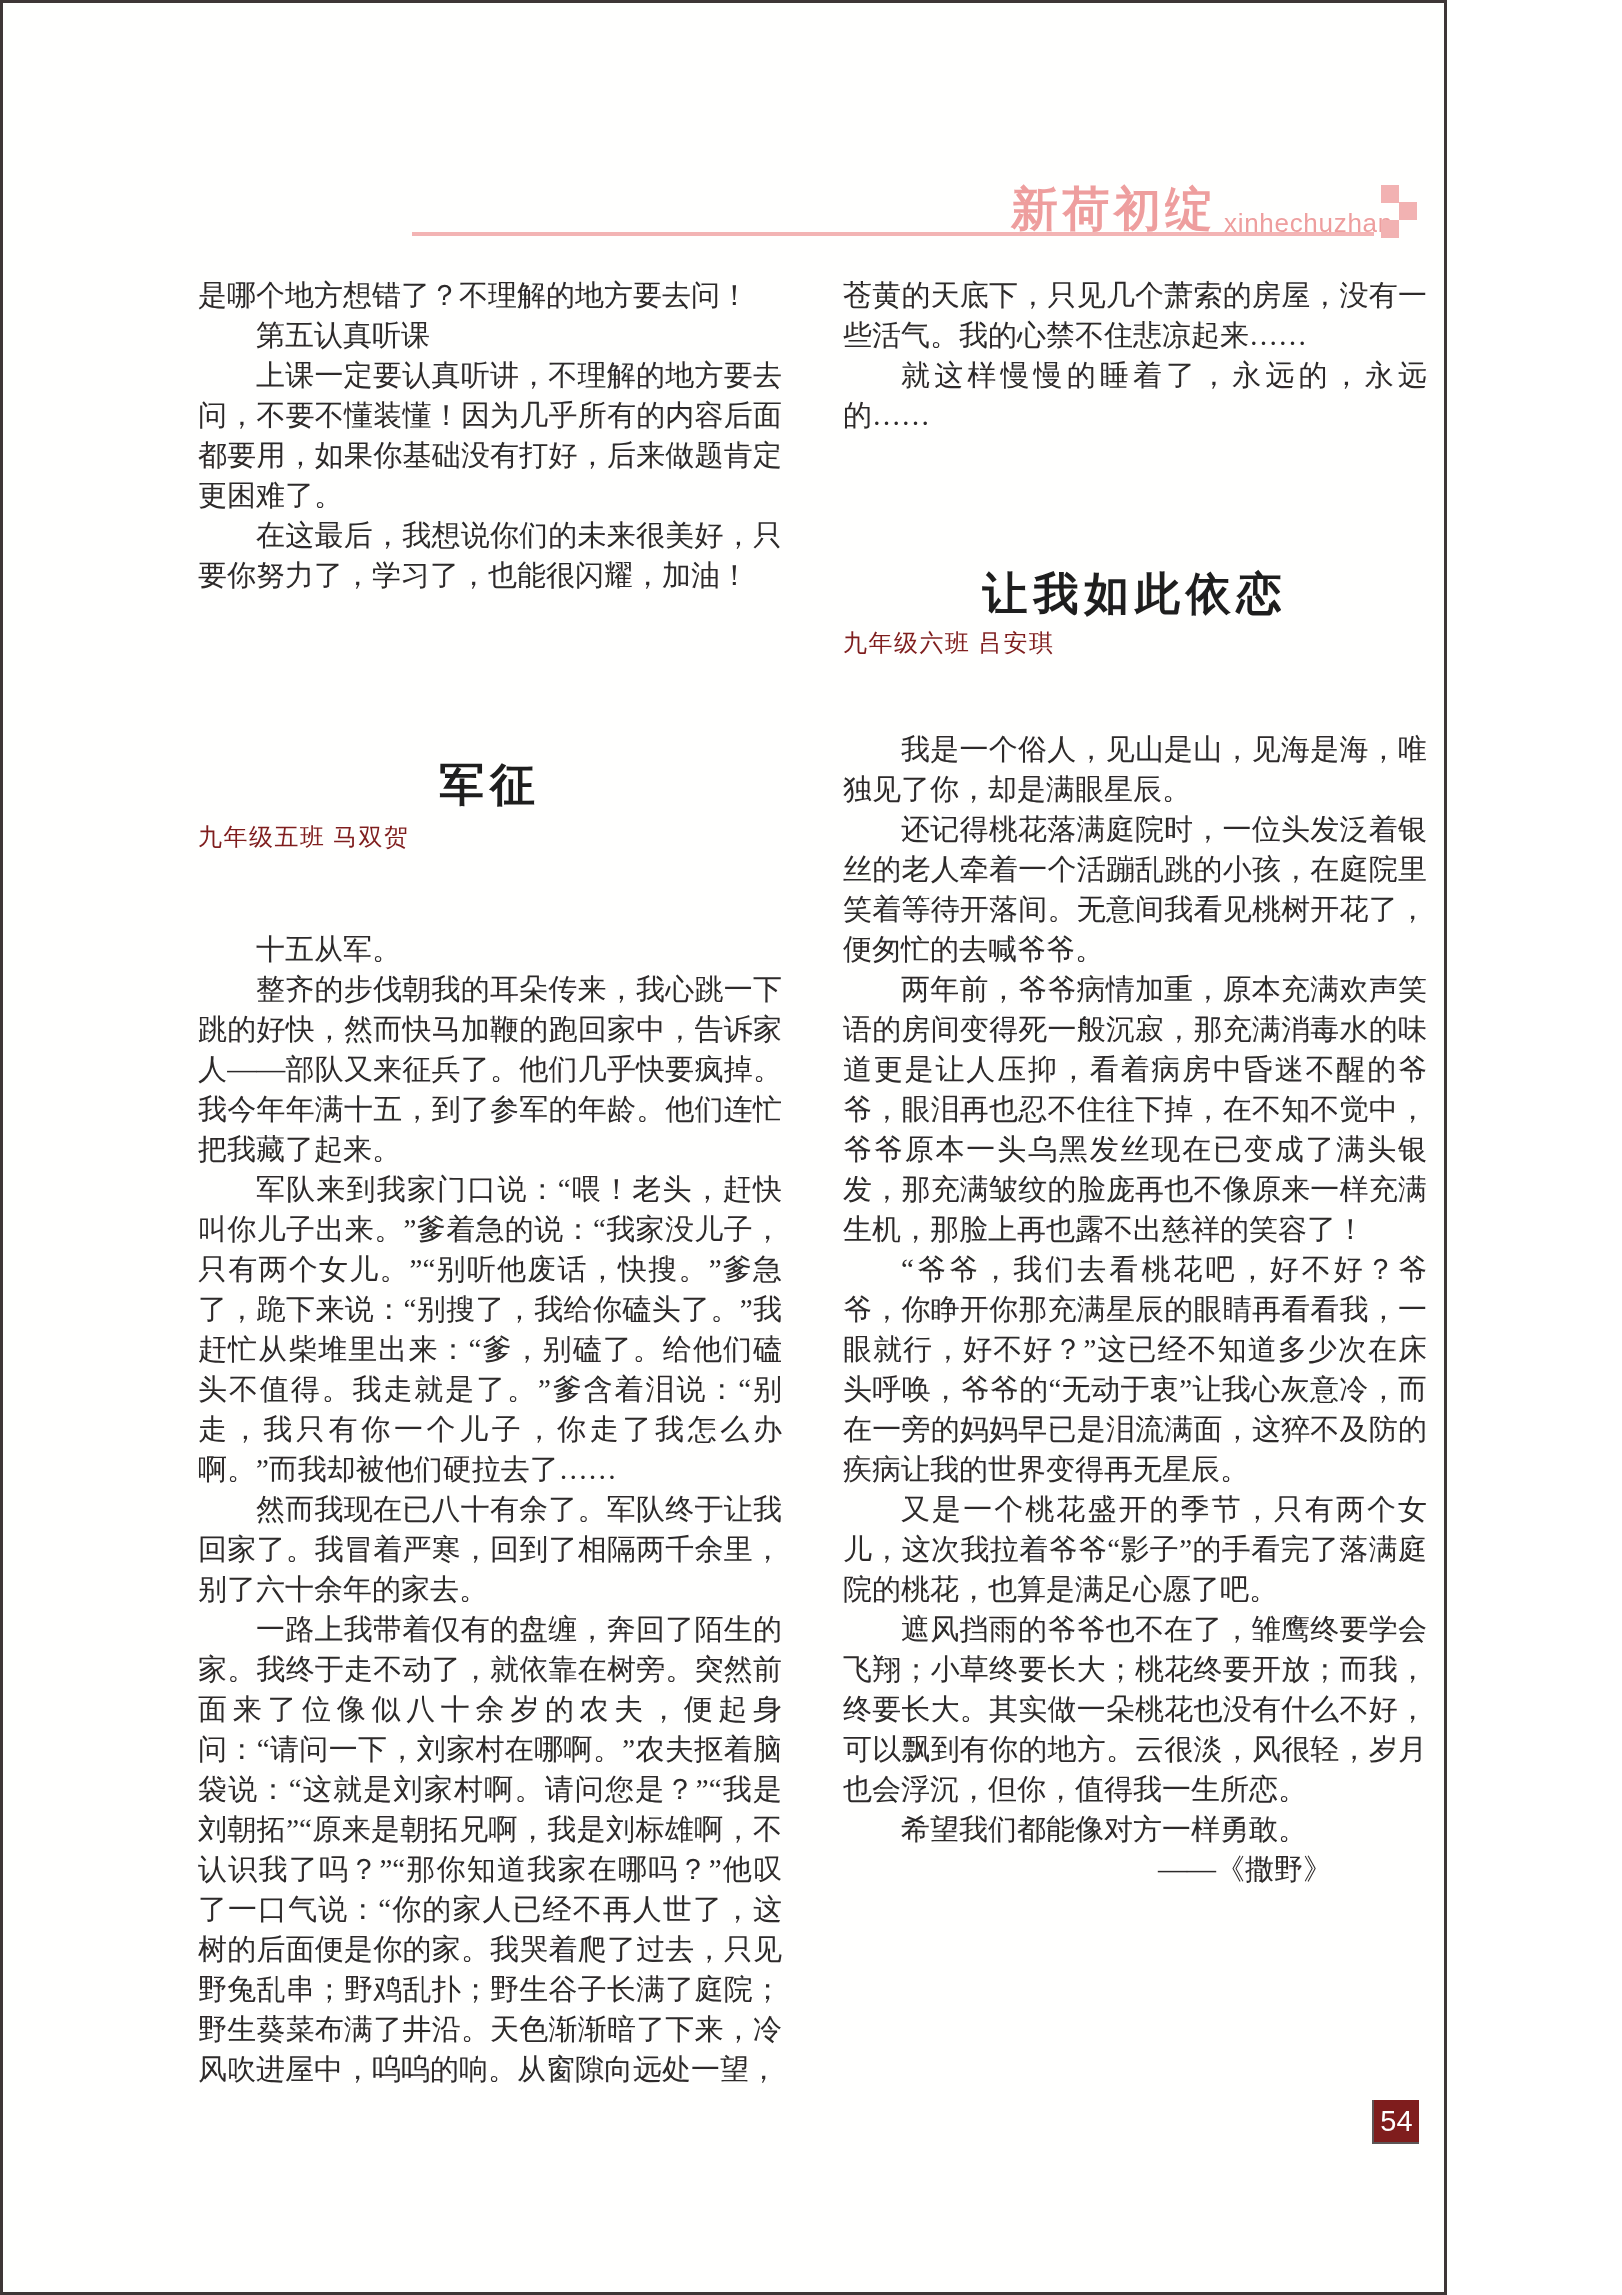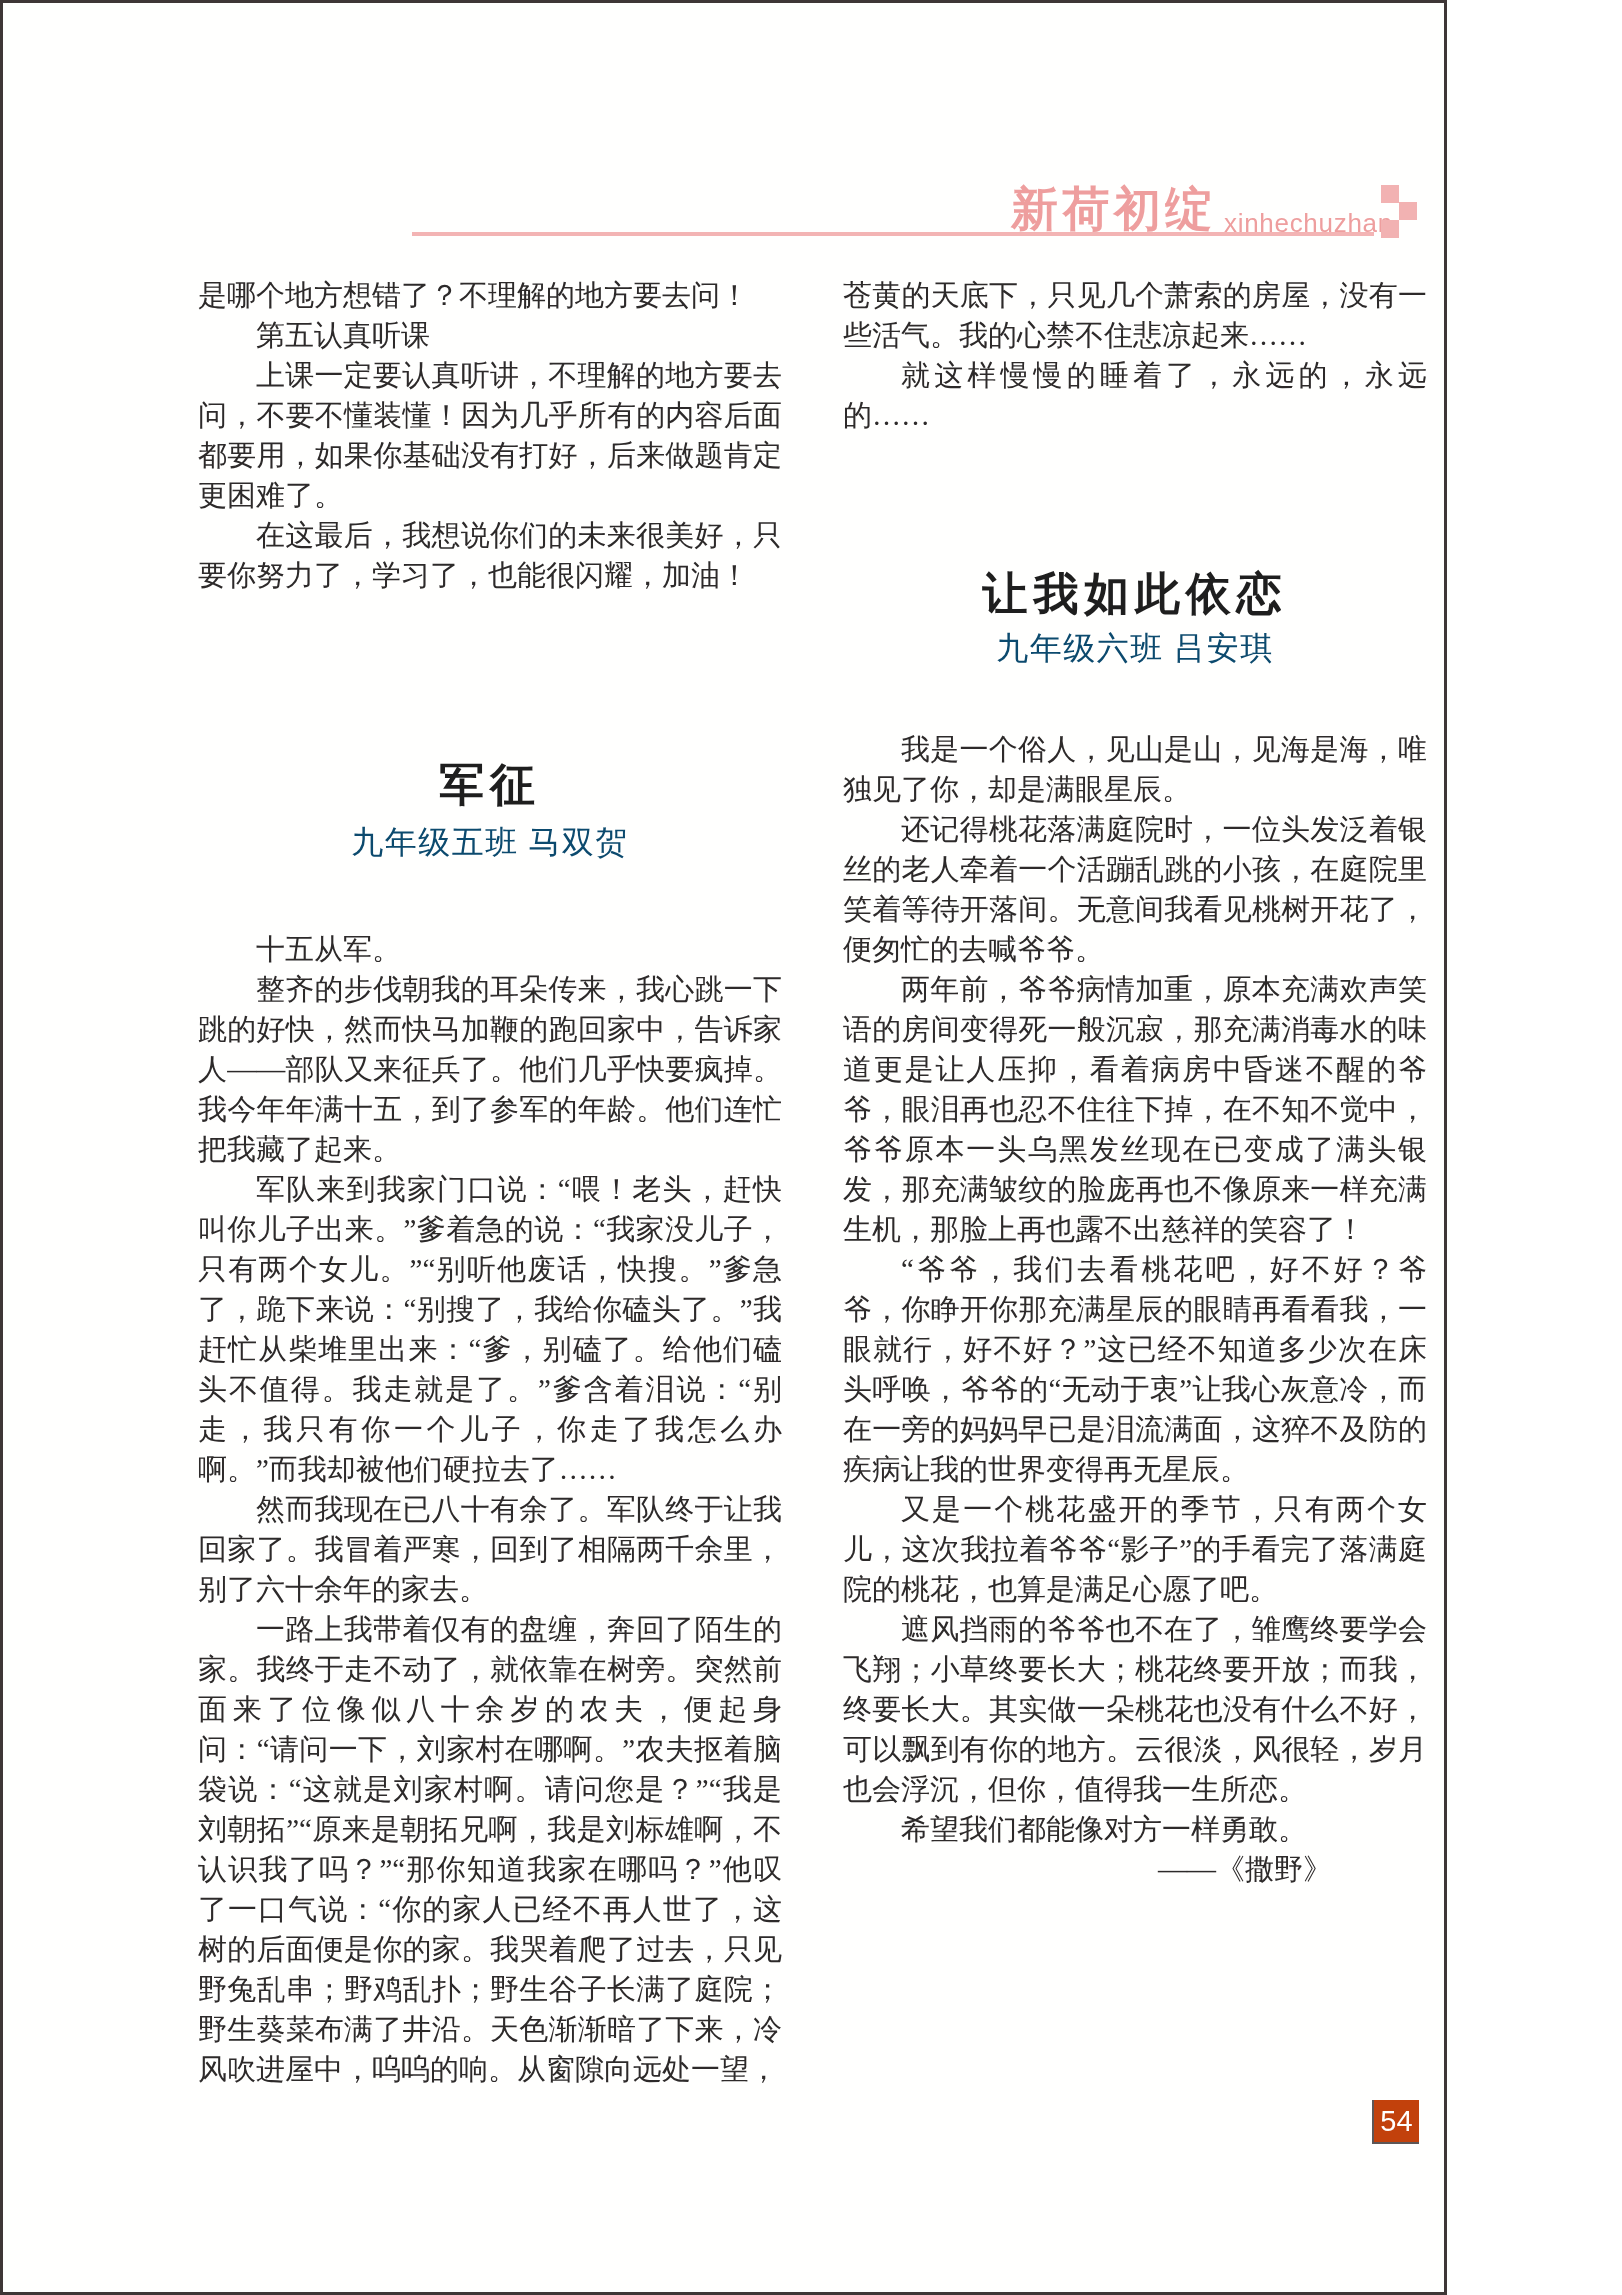--- a/index.html
+++ b/index.html
@@ -48,30 +48,30 @@
   .rc-body{left:840px;top:726px;}
   .art-title{
     position:absolute;width:584px;
     text-align:center;font-size:45px;font-weight:bold;
     letter-spacing:5.8px;color:#1e1e1e;margin:0;
   }
   .lc-title{left:195px;top:752px;}
   .rc-title{left:840px;top:561px;}
   .art-author{
     position:absolute;width:584px;
-    text-align:center;font-size:32px;color:#0c4a6e;
+    font-size:24px;color:#7f1d1d;
     letter-spacing:1.5px;
   }
   .lc-author{left:195px;top:818px;}
   .rc-author{left:840px;top:624px;}
   
   .page-num{
     position:absolute;left:1369px;top:2097px;
     width:45px;height:42px;
-    background:#c2410c;
+    background:#7f1d1d;
     border-left:2.9px solid #5d5656;
     border-bottom:2.9px solid #5d5656;
     box-sizing:content-box;
     display:flex;align-items:center;justify-content:center;
     color:#ffffff;font-size:29px;
     font-family:"Liberation Sans","DejaVu Sans",sans-serif;
   }
 </style>
 </head>
 <body>

